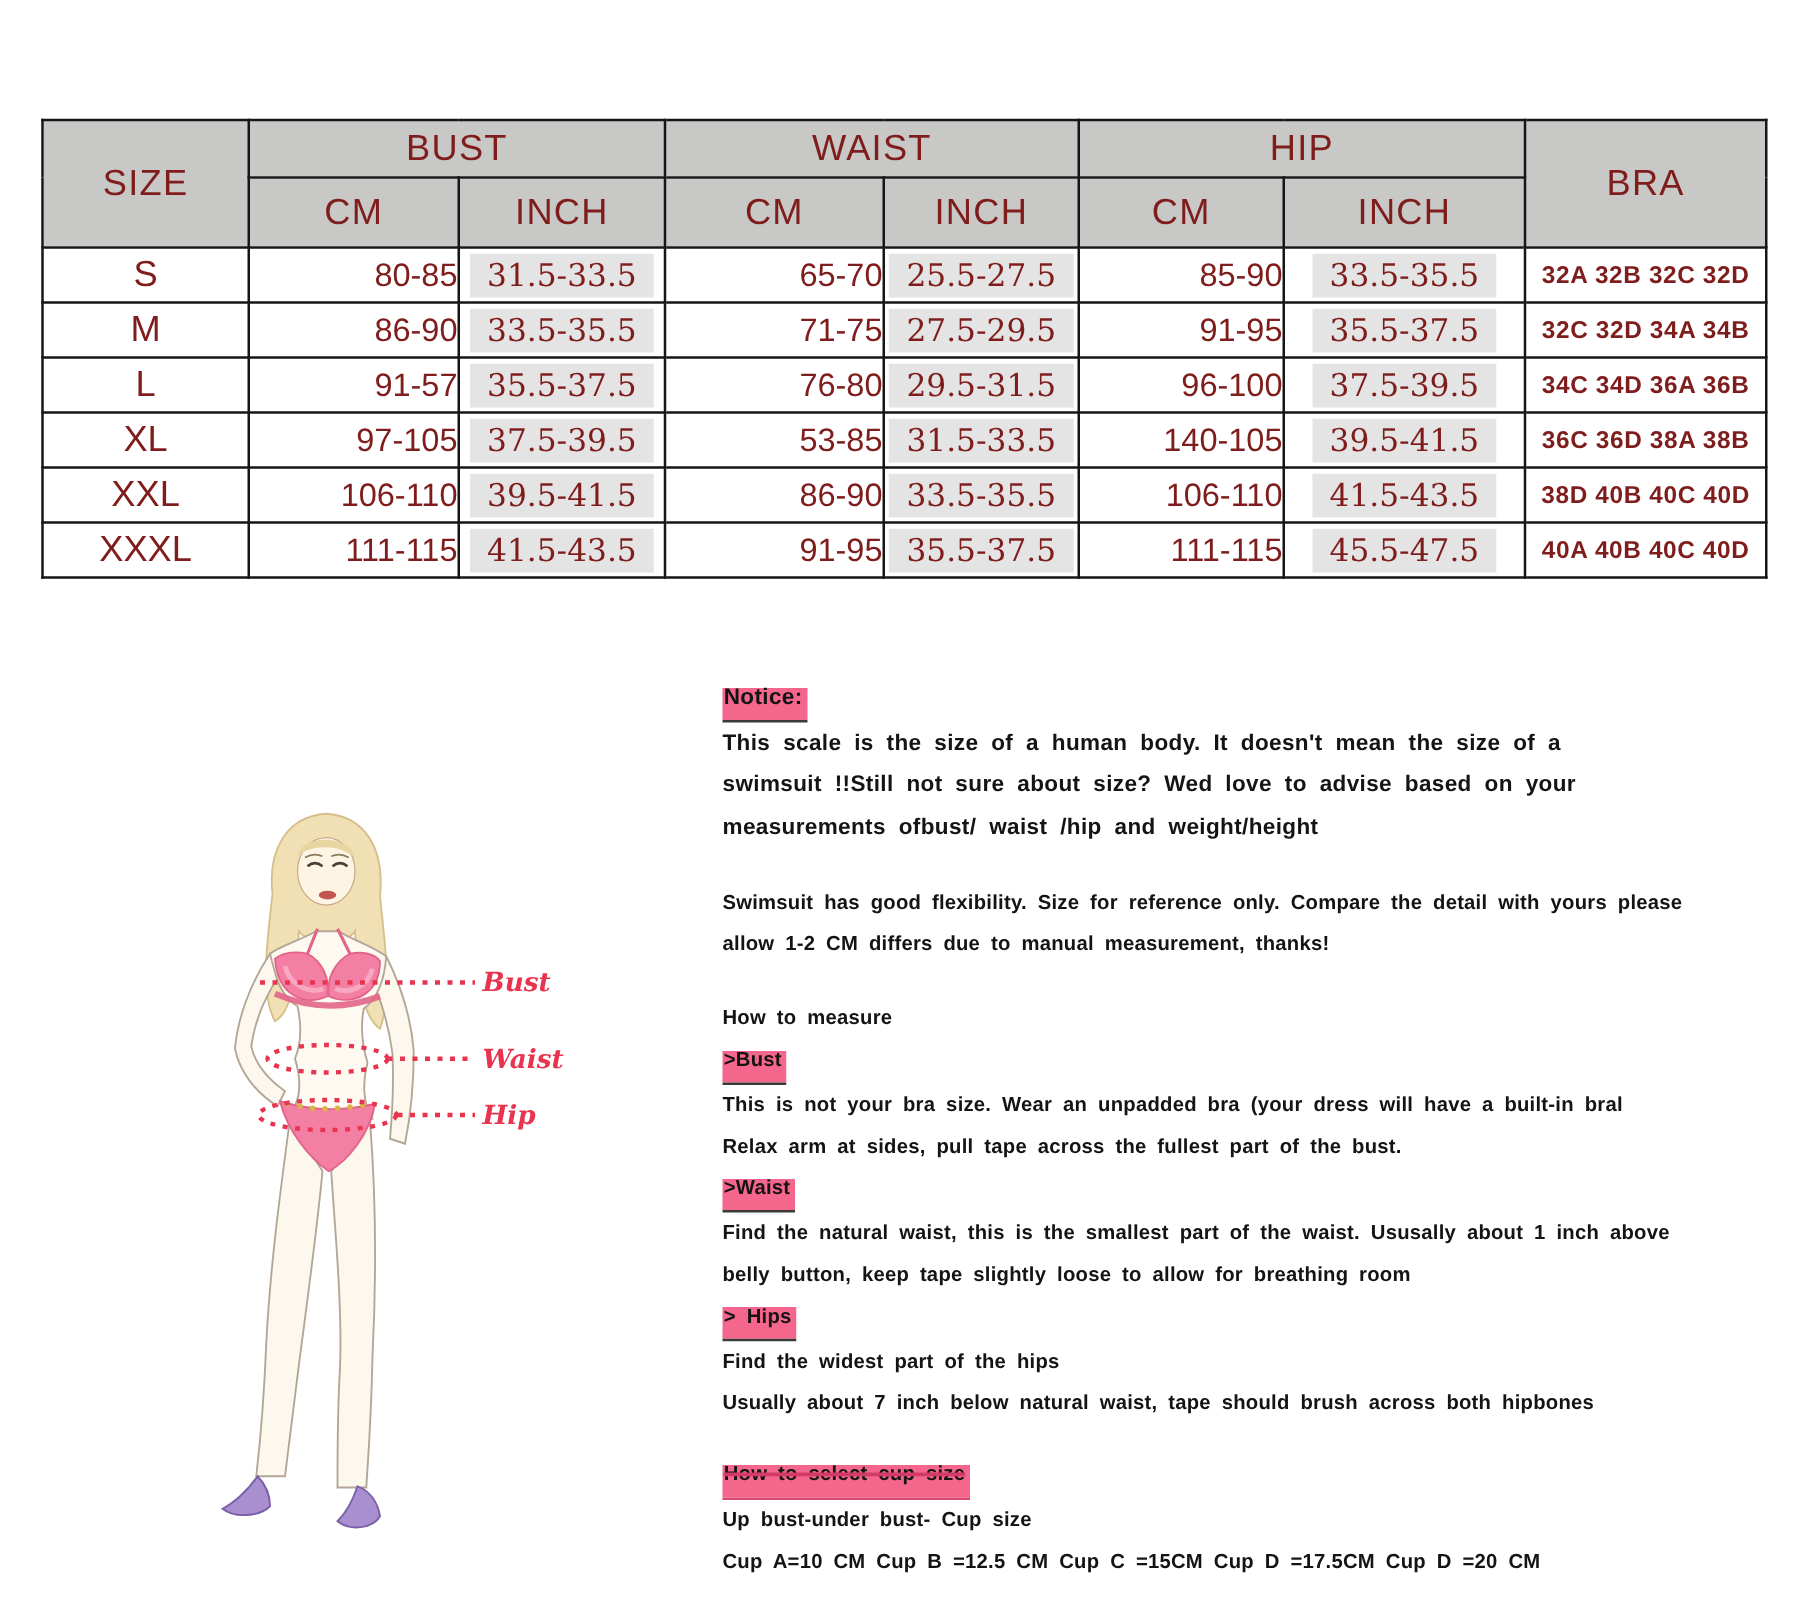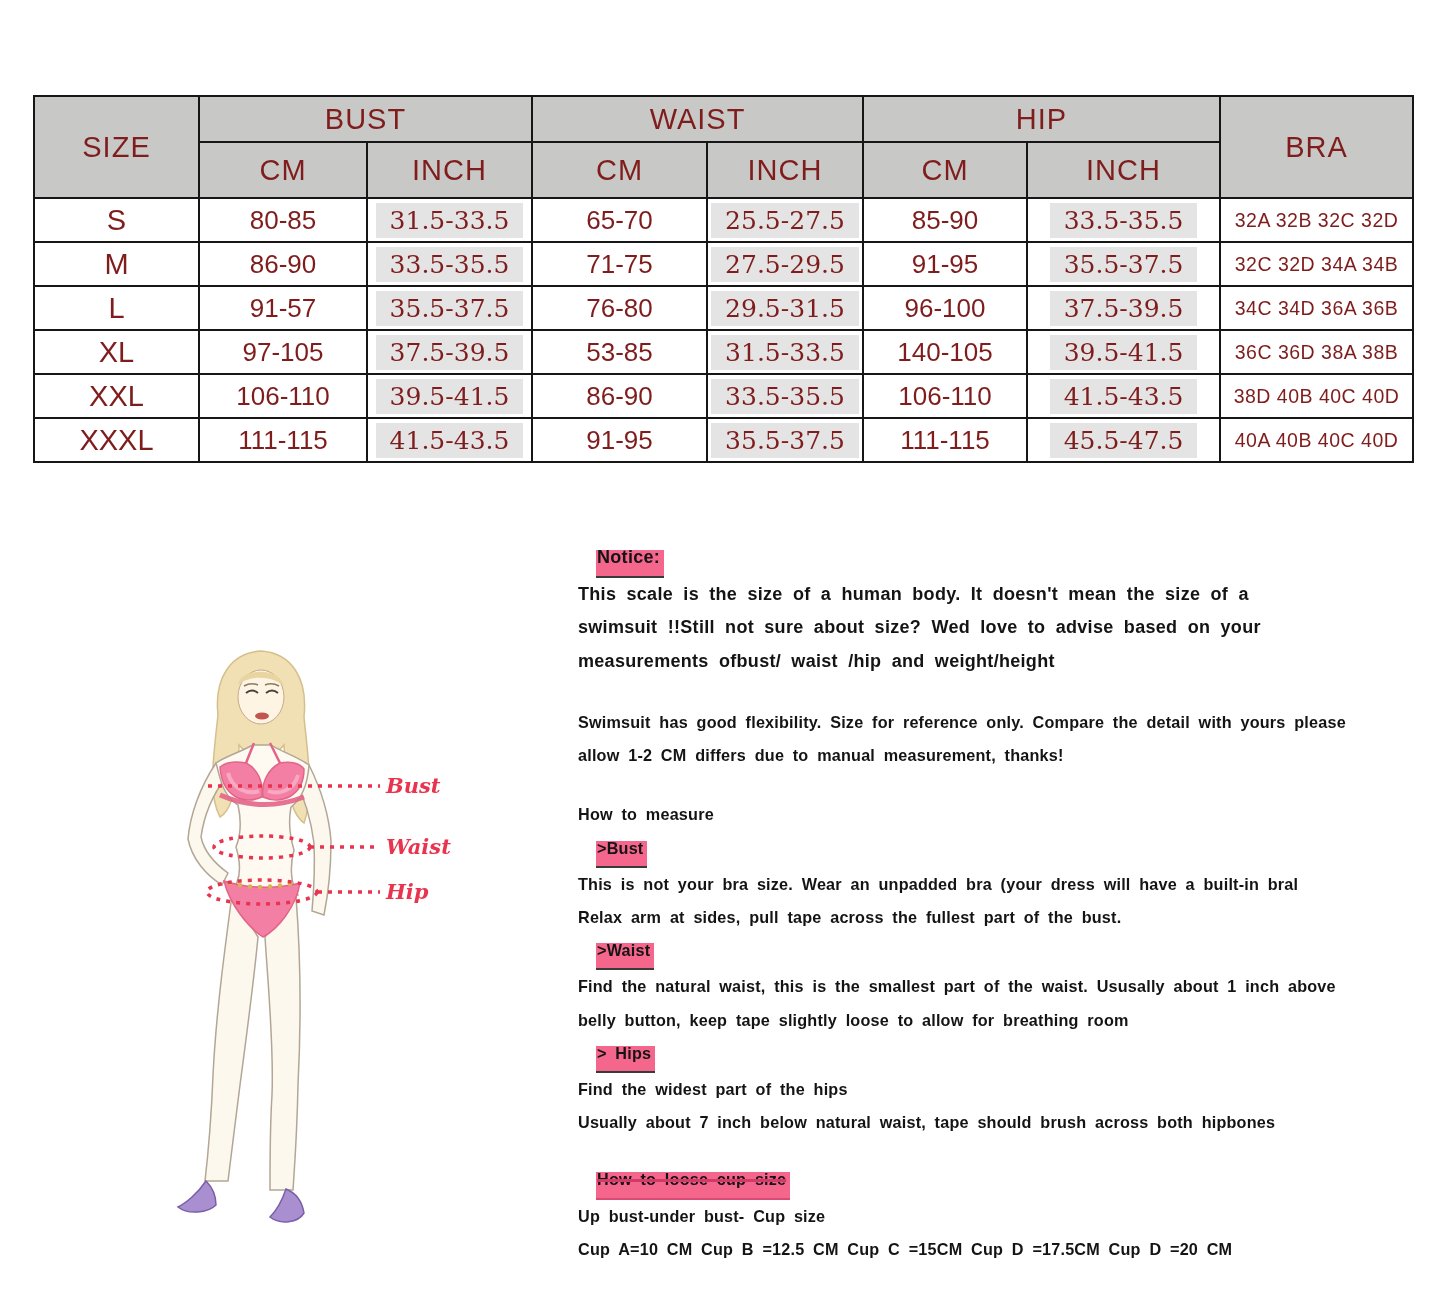--- a/index.html
+++ b/index.html
@@ -7,32 +7,32 @@
   .canvas { position:absolute; left:0; top:0; width:1445px; height:1293px; background:#fff; overflow:hidden; }
 
   
   table.size-table { position:absolute; left:33px; top:95px; width:1379px; border-collapse:collapse; table-layout:fixed; color:#7f1d1d; }
   .size-table th, .size-table td { border:2.5px solid #161616; text-align:center; vertical-align:middle; padding:0; overflow:hidden; }
   .size-table thead th { background:#c8c8c6; font-weight:500; font-size:29px; letter-spacing:1px; }
   .size-table tr.hrow1 { height:46px; }
   .size-table tr.hrow2 { height:56px; }
   .size-table tbody tr { height:44px; background:#ffffff; }
   .size-table td.size-cell { font-size:29px; font-weight:500; }
-  .size-table td.cm-cell { font-size:26px; }
+  .size-table td.cm-cell { font-size:26px;text-align:right; }
   .size-table td.inch-cell { font-size:25px; }
   .inch-block { display:inline-block; background:#e4e4e4; font-family:"DejaVu Serif", serif; padding:3px 14px; white-space:nowrap; }
-  .size-table td.bra-cell { font-size:19.5px; letter-spacing:0.5px; white-space:nowrap; }
+  .size-table td.bra-cell { font-size:19.5px; letter-spacing:0.5px; white-space:nowrap;font-weight:bold; }
 
   
   .notes { position:absolute; left:578px; top:541px; width:880px; color:#141414; font-weight:bold; }
   .big  { font-size:18px;  line-height:33.5px; word-spacing:5px; letter-spacing:0.3px; }
   .small{ font-size:16.2px; line-height:33.2px; word-spacing:4px; letter-spacing:0.2px; }
   .hl { display:inline-block; padding:0 4px 1px 1px;
         background:linear-gradient(180deg, rgba(244,102,140,0) 26%, #f4668c 26%);
-        border-bottom:2.5px solid #3a3a3a;margin-left:18px; }
+        border-bottom:2.5px solid #3a3a3a; }
   .hl-strike { text-decoration:line-through; text-decoration-color:#d23b67; text-decoration-thickness:3px; border-bottom-color:#d84b74; }
   .gap28 { margin-top:28px; }
   .gap26 { margin-top:26px; }
   .gap24 { margin-top:24px; }
 
   
   .figure-wrap { position:absolute; left:158px; top:645px; width:330px; height:590px; }
   .script-label { font-family:"DejaVu Serif", serif; font-style:italic; font-weight:bold; font-size:21px; fill:#e8344e; }
 </style>
 </head>
@@ -212,19 +212,19 @@
       <div>belly button, keep tape slightly loose to allow for breathing room</div>
     </div>
 
     <div class="small">
       <div><span class="hl">&gt; Hips</span></div>
       <div>Find the widest part of the hips</div>
       <div>Usually about 7 inch below natural waist, tape should brush across both hipbones</div>
     </div>
 
     <div class="small gap24">
-      <div><span class="hl hl-strike">How to loose cup size</span></div>
+      <div><span class="hl hl-strike">How to select cup size</span></div>
       <div>Up bust-under bust- Cup size</div>
       <div>Cup A=10 CM Cup B =12.5 CM Cup C =15CM Cup D =17.5CM Cup D =20 CM</div>
     </div>
   </div>
 
 </div>
 
 </body></html>

